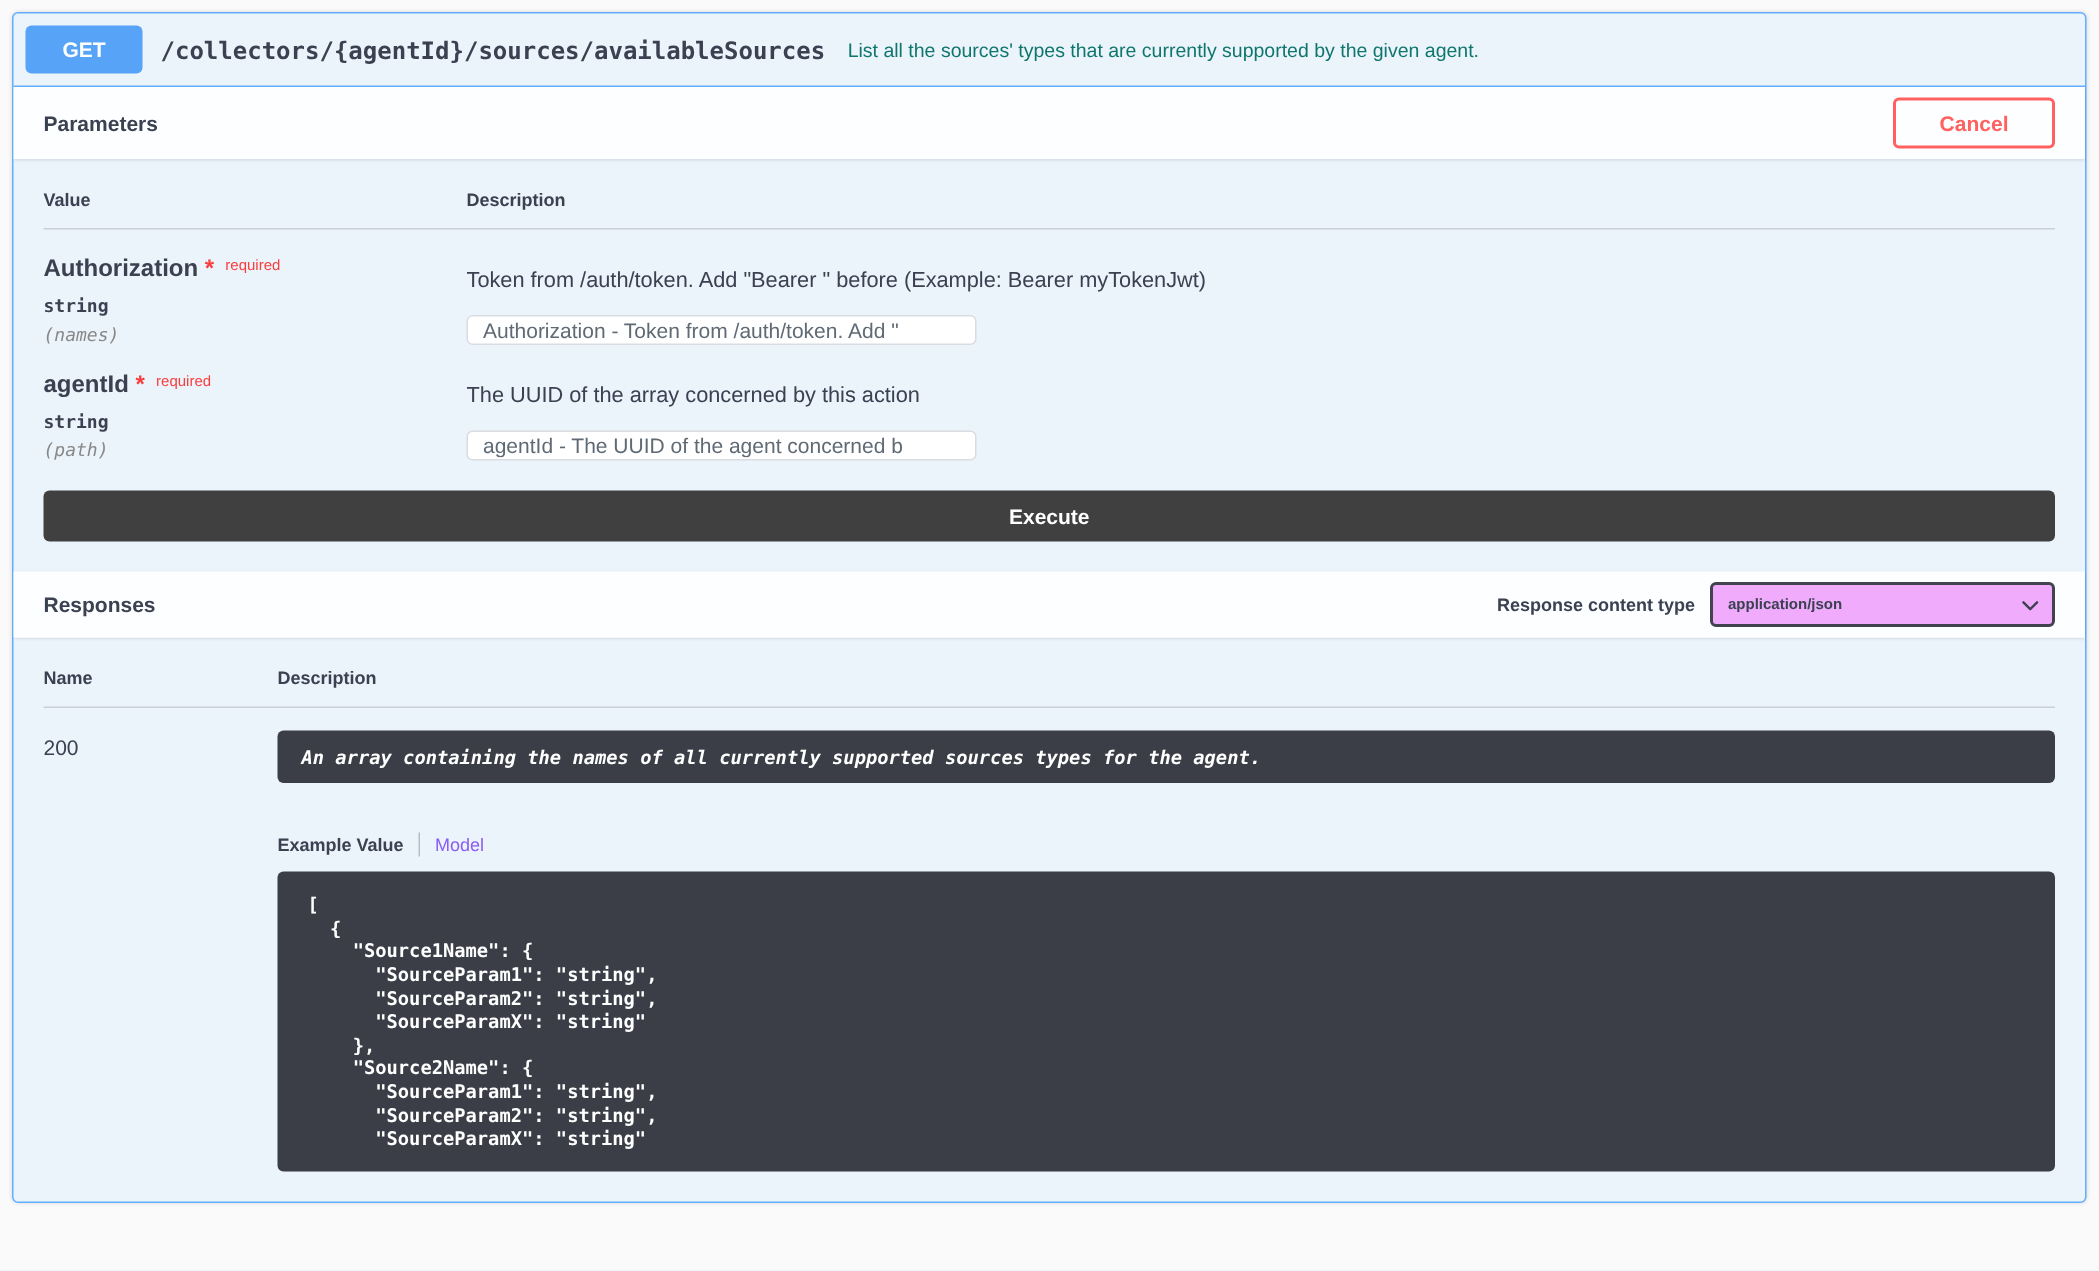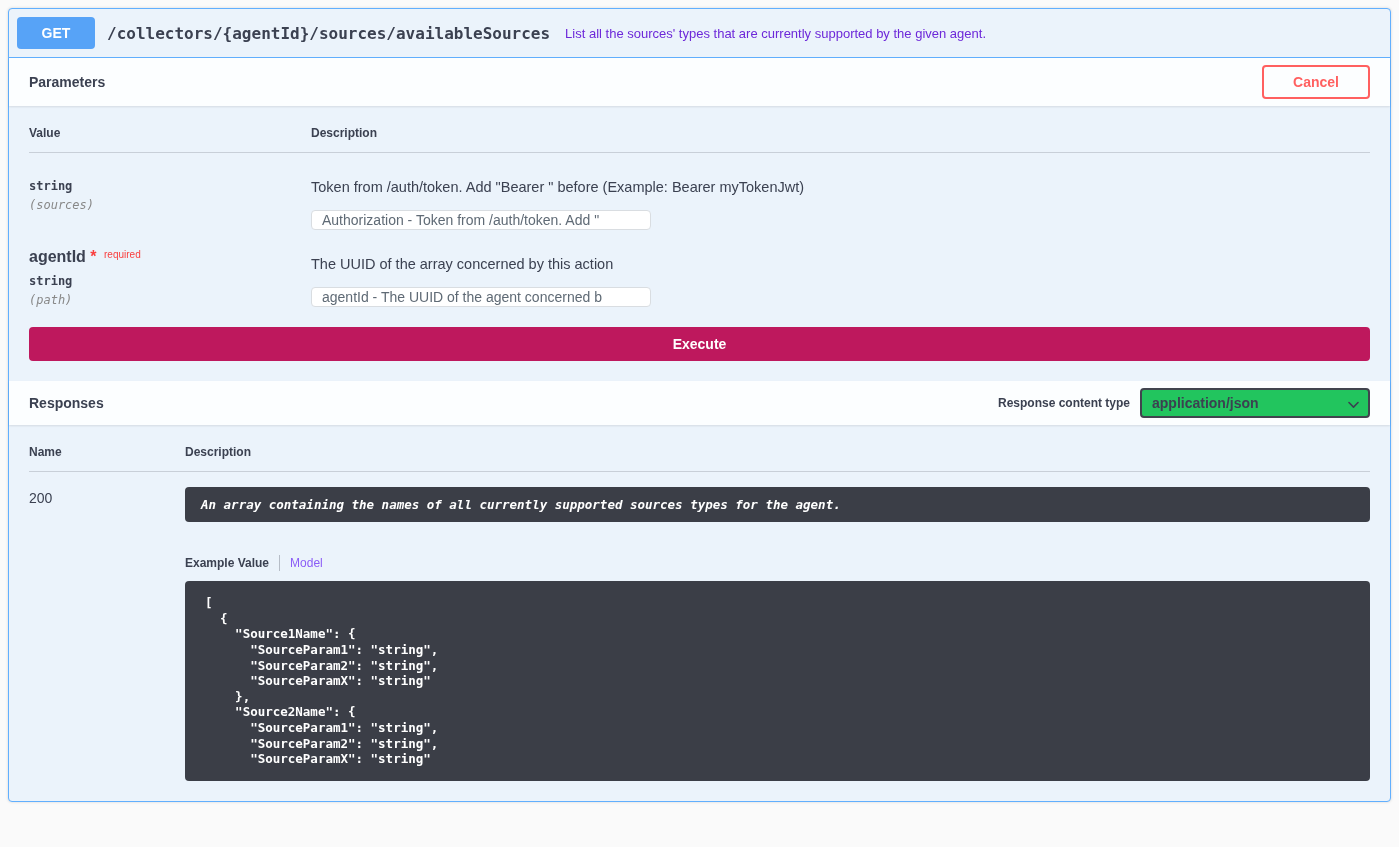--- a/index.html
+++ b/index.html
@@ -28,21 +28,21 @@
     background: #57a3f7; color: #fff;
     font-weight: 700; font-size: 14px;
     width: 78px; padding: 8px 0; text-align: center;
     border-radius: 4px; flex: 0 0 auto;
   }
   .opblock-path {
     font-family: "DejaVu Sans Mono", monospace;
     font-weight: 700; font-size: 16px;
     margin-left: 12px; color: #3b4151;
   }
-  .opblock-summary-desc { font-size: 13px; margin-left: 15px; color: #6d28d9; }
+  .opblock-summary-desc { font-size: 13px; margin-left: 15px; color: #0f766e; }
   
   .section-header {
     display: flex; align-items: center; justify-content: space-between;
     background: rgba(255,255,255,.85);
     padding: 7px 20px; min-height: 42px;
     box-shadow: 0 1px 2px rgba(0,0,0,.1);
   }
   .section-title { font-size: 14px; font-weight: 700; margin: 0; }
   .cancel-btn {
     background: transparent;
@@ -66,33 +66,33 @@
   .param-input {
     width: 340px; height: 20px; padding: 8px 10px;
     border: 1px solid #d9dde1; border-radius: 4px;
     background: #fff; font-size: 14px; font-family: inherit; color: #3b4151;
   }
   .param-input::placeholder { color: #5f6a75; opacity: 1; }
   
   .execute-wrap { padding: 20px; }
   .execute-btn {
     display: block; width: 100%; height: 34px;
-    background: #be185d; color: #fff; border: none; border-radius: 4px;
+    background: #404040; color: #fff; border: none; border-radius: 4px;
     font-weight: 700; font-size: 14px; font-family: inherit; cursor: pointer;
   }
   
   .content-type-wrap { display: flex; align-items: center; }
   .content-type-label { font-size: 12px; font-weight: 700; margin-right: 10px; }
   .select-wrap { position: relative; }
   .content-type-select {
     appearance: none; -webkit-appearance: none; -moz-appearance: none;
     width: 230px; height: 30px;
     padding: 4px 34px 4px 10px;
     border: 2px solid #41444e; border-radius: 4px;
-    background: #22c55e; font-weight: 700; font-size: 14px;
+    background: #f0abfc; font-weight: 700; font-size: 10px;
     font-family: inherit; color: #3b4151; cursor: pointer;
   }
   .chevron { position: absolute; right: 10px; top: 9px; pointer-events: none; }
   
   .responses-body { padding: 20px; }
   .resp-col-code { width: 156px; flex: 0 0 auto; }
   .resp-row { display: flex; padding-top: 15px; }
   .resp-code { width: 156px; flex: 0 0 auto; font-size: 14px; padding-top: 3px; }
   .resp-desc { flex: 1; }
   .markdown-box {
@@ -132,22 +132,27 @@
   </div>
 
   <div class="params-body">
     <div class="tbl-head">
       <div class="col-name">Value</div>
       <div class="col-desc">Description</div>
     </div>
 
     <div class="param-row">
       <div class="col-name">
+        <div>
+          <span class="param-name">Authorization</span>
+          <span class="required-star">*</span>
+          <span class="required-label">required</span>
+        </div>
         <div class="param-type">string</div>
-        <div class="param-in">(sources)</div>
+        <div class="param-in">(names)</div>
       </div>
       <div class="col-desc">
         <p class="param-desc-text">Token from /auth/token. Add "Bearer " before (Example: Bearer myTokenJwt)</p>
         <input class="param-input" type="text" placeholder="Authorization - Token from /auth/token. Add &quot;" style="">
       </div>
     </div>
 
     <div class="param-row">
       <div class="col-name">
         <div>

